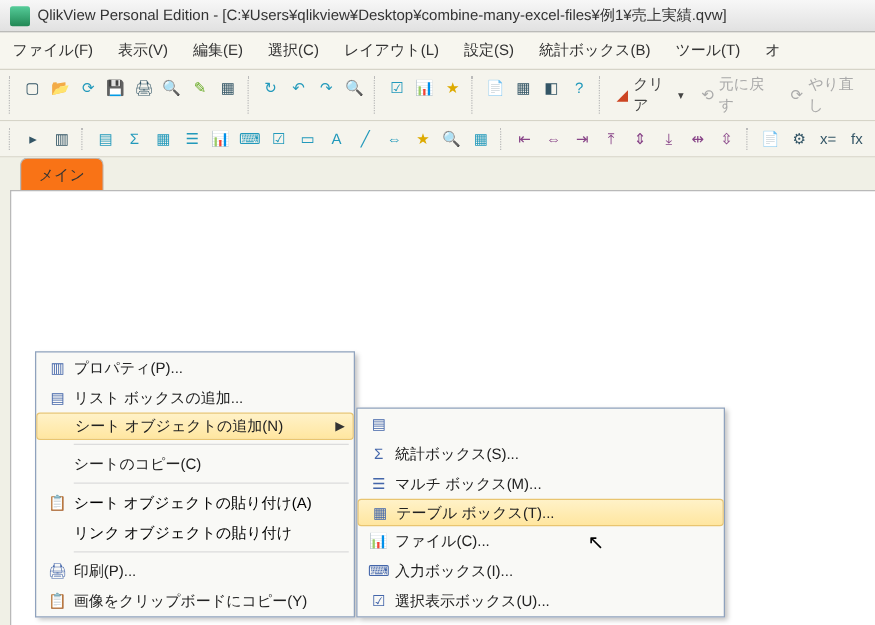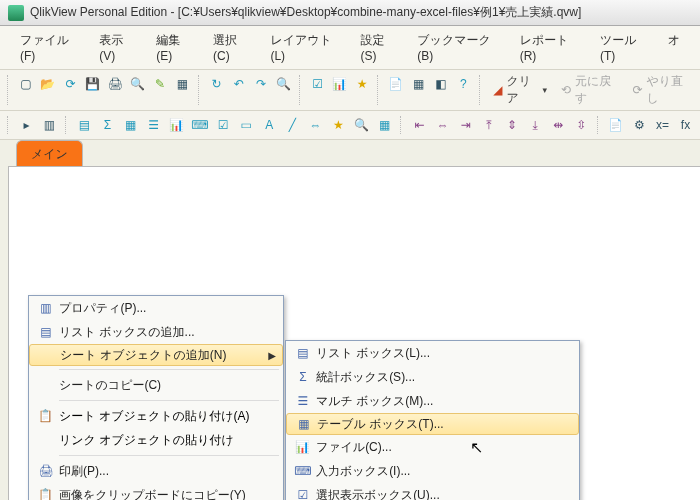--- a/index.html
+++ b/index.html
@@ -1,20 +1,20 @@
 <!DOCTYPE html>
 <html><head>
 <meta charset="utf-8">
 <style>
   * { box-sizing: border-box; font-family: "MS Gothic", "Meiryo", sans-serif; font-size: 12px; }
   body { margin: 0; padding: 0; width: 700px; height: 500px; background: #f0f0e6; overflow: hidden; }
   .titlebar { background: linear-gradient(#f7f7f7,#e1e1e1); border-bottom: 1px solid #aaa; padding: 4px 8px; display: flex; align-items: center; }
   .titlebar .qicon { width: 16px; height: 16px; background: linear-gradient(#5c9,#285); border-radius: 2px; margin-right: 6px; }
   .titlebar .title { color: #333; }
-  .menubar { background: #f7f6ef; padding: 2px 12px; display: flex; gap: 4px; border-bottom: 1px solid #d6d4c8; }
+  .menubar { background: #f7f6ef; padding: 2px 2px; display: flex; gap: 4px; border-bottom: 1px solid #d6d4c8; }
   .menubar .item { padding: 4px 8px; color: #333; cursor: default; border-radius: 3px; }
   .toolbar { background: #f5f4ed; border-bottom: 1px solid #d6d4c8; padding: 3px 4px; display: flex; gap: 2px; }
   .tbtn { width: 22px; height: 22px; border: 1px solid transparent; border-radius: 3px; display: inline-flex; align-items: center; justify-content: center; color: #356; }
   .tbtn.o { color: #29b; }
   .tbtn.g { color: #6a2; }
   .tbtn.y { color: #da0; }
   .tbtn.p { color: #848; }
   .sep { width: 4px; border-left: 1px dotted #bbb; margin: 2px 3px; }
   .tb-text { display: inline-flex; align-items: center; gap: 4px; padding: 0 6px; color: #444; }
   .tb-text.dis { color: #a9a9a9; }
@@ -41,22 +41,21 @@
   <div class="title">QlikView Personal Edition - [C:¥Users¥qlikview¥Desktop¥combine-many-excel-files¥例1¥売上実績.qvw]</div>
 </div>
 
 <div class="menubar">
   <div class="item">ファイル(F)</div>
   <div class="item">表示(V)</div>
   <div class="item">編集(E)</div>
   <div class="item">選択(C)</div>
   <div class="item">レイアウト(L)</div>
   <div class="item">設定(S)</div>
-  <div class="item">ブックマーク(B)</div>
-  <div class="item">レポート(R)</div>
+  <div class="item">統計ボックス(B)</div>
   <div class="item">ツール(T)</div>
   <div class="item">オ</div>
 </div>
 
 <div class="toolbar">
   <span class="sep"></span>
   <div class="tbtn">▢</div>
   <div class="tbtn y">📂</div>
   <div class="tbtn o">⟳</div>
   <div class="tbtn o">💾</div>
@@ -169,21 +168,20 @@
     <div class="row">
         <span class="iconcol">📋</span>
         <span class="lbl">画像をクリップボードにコピー(Y)</span>
       </div>
 
   </div>
 
   <div class="ctxmenu menu2">
     <div class="row">
         <span class="iconcol">▤</span>
-        <span class="lbl">リスト ボックス(L)...</span>
       </div>
     <div class="row">
         <span class="iconcol">Σ</span>
         <span class="lbl">統計ボックス(S)...</span>
       </div>
     <div class="row">
         <span class="iconcol">☰</span>
         <span class="lbl">マルチ ボックス(M)...</span>
       </div>
     <div class="row hl">

